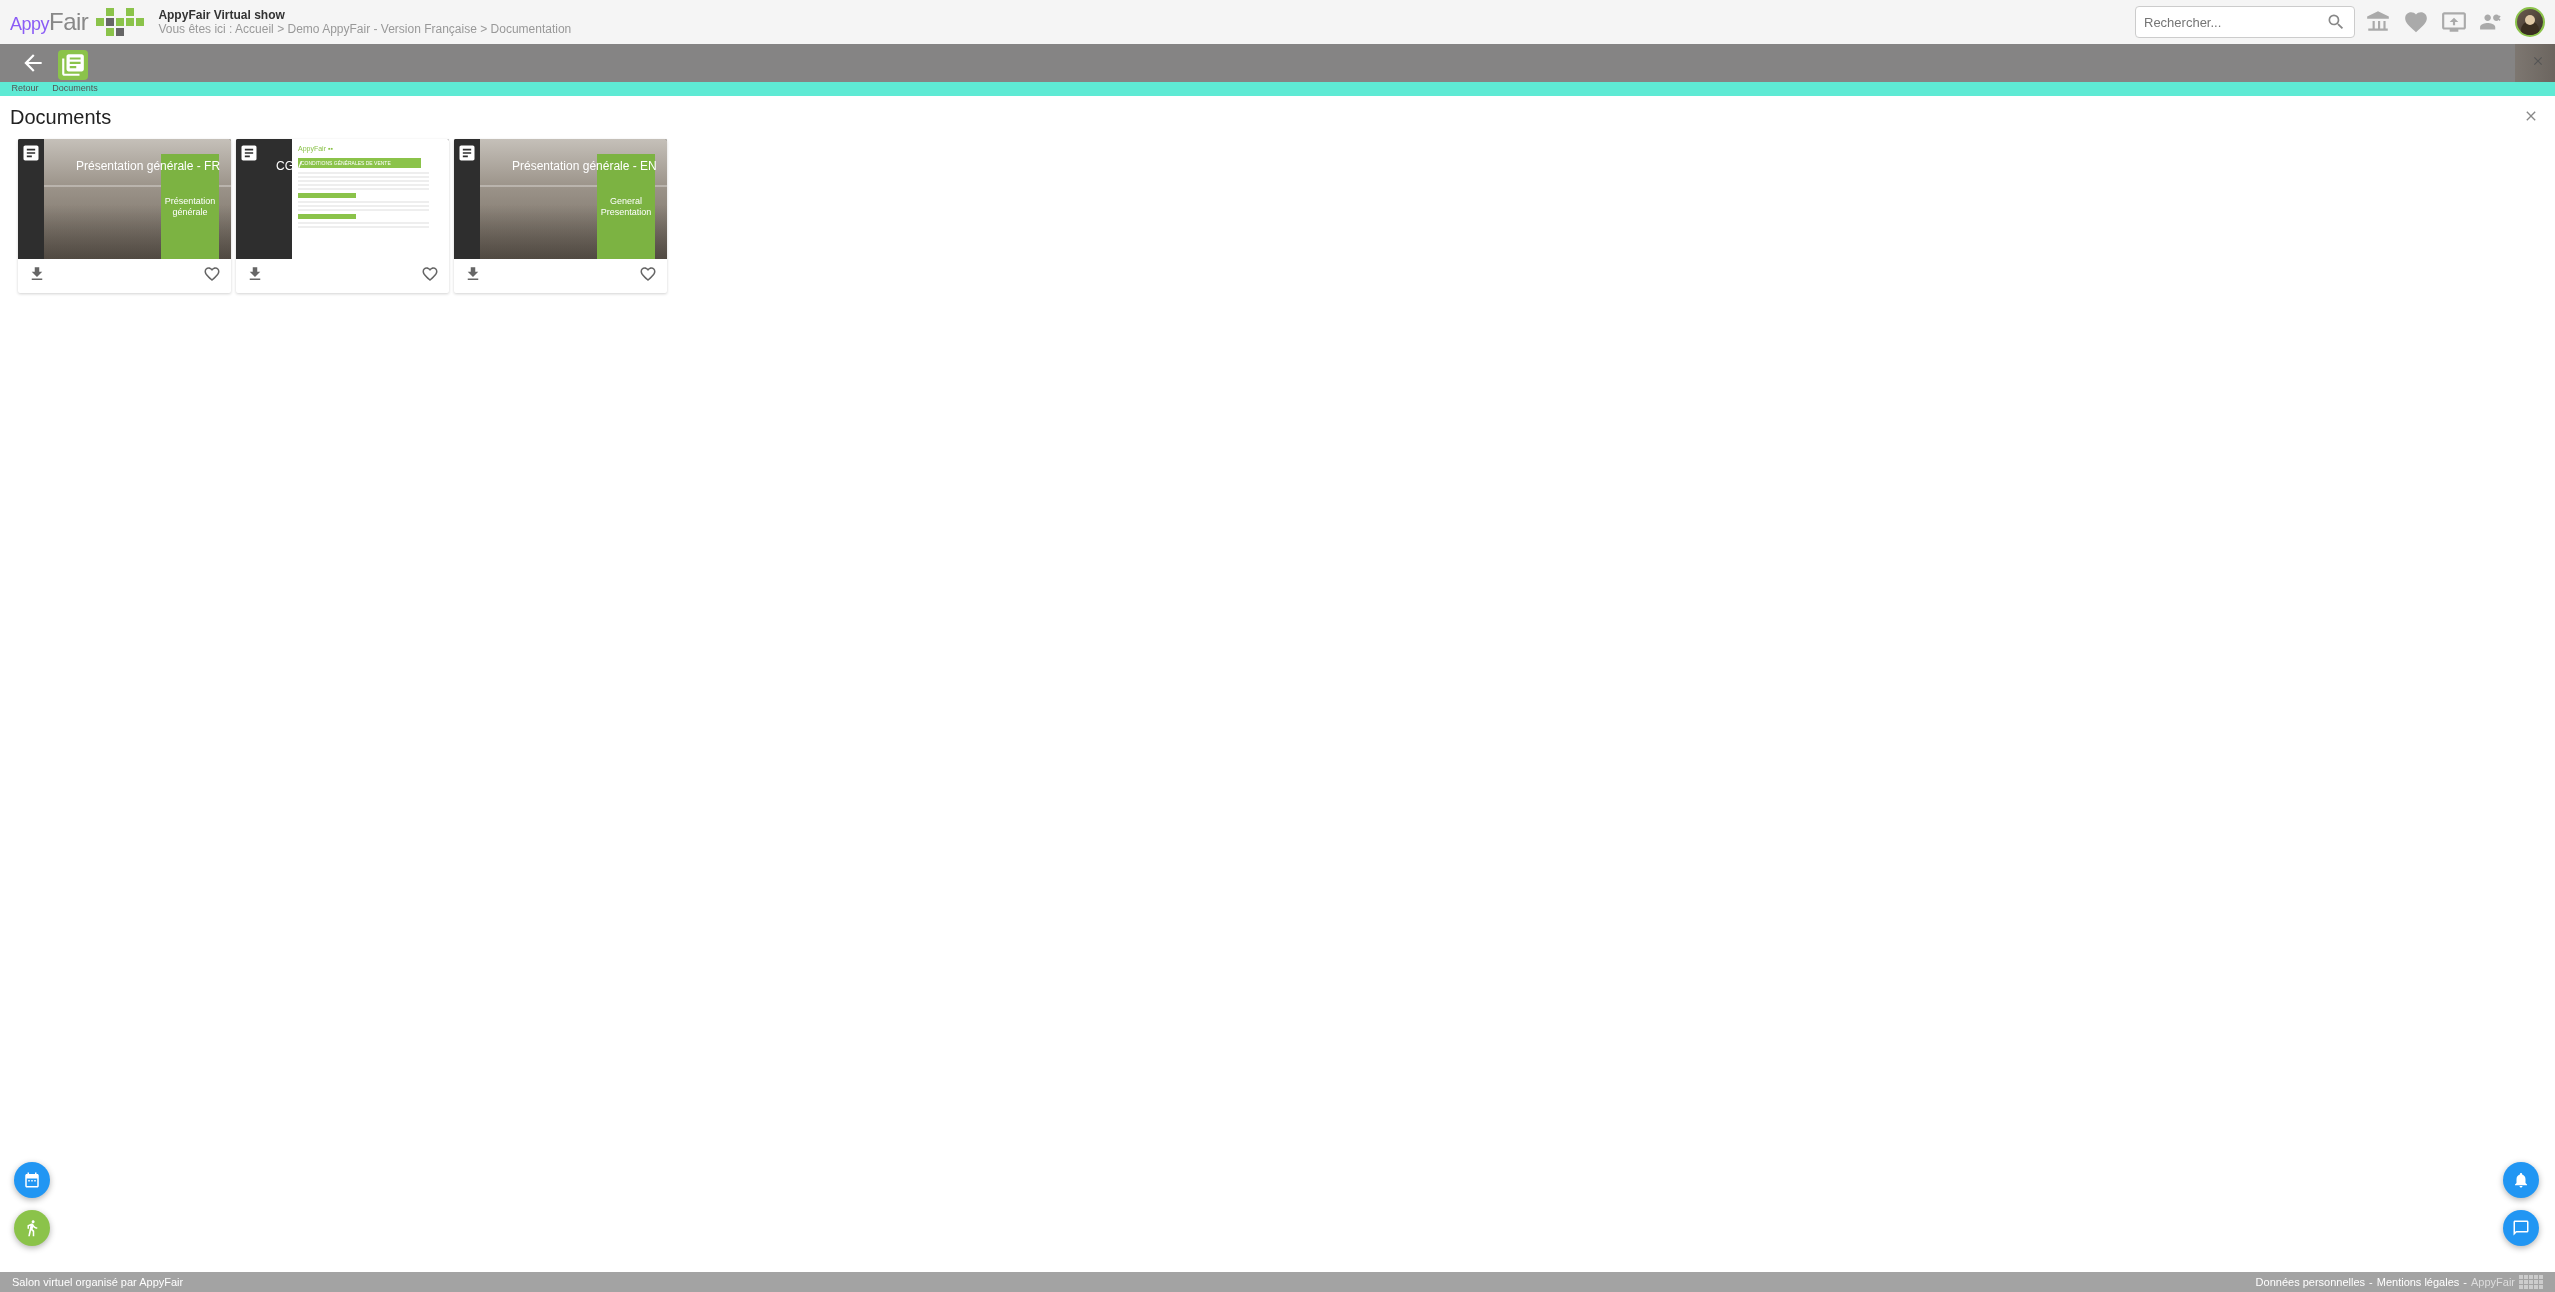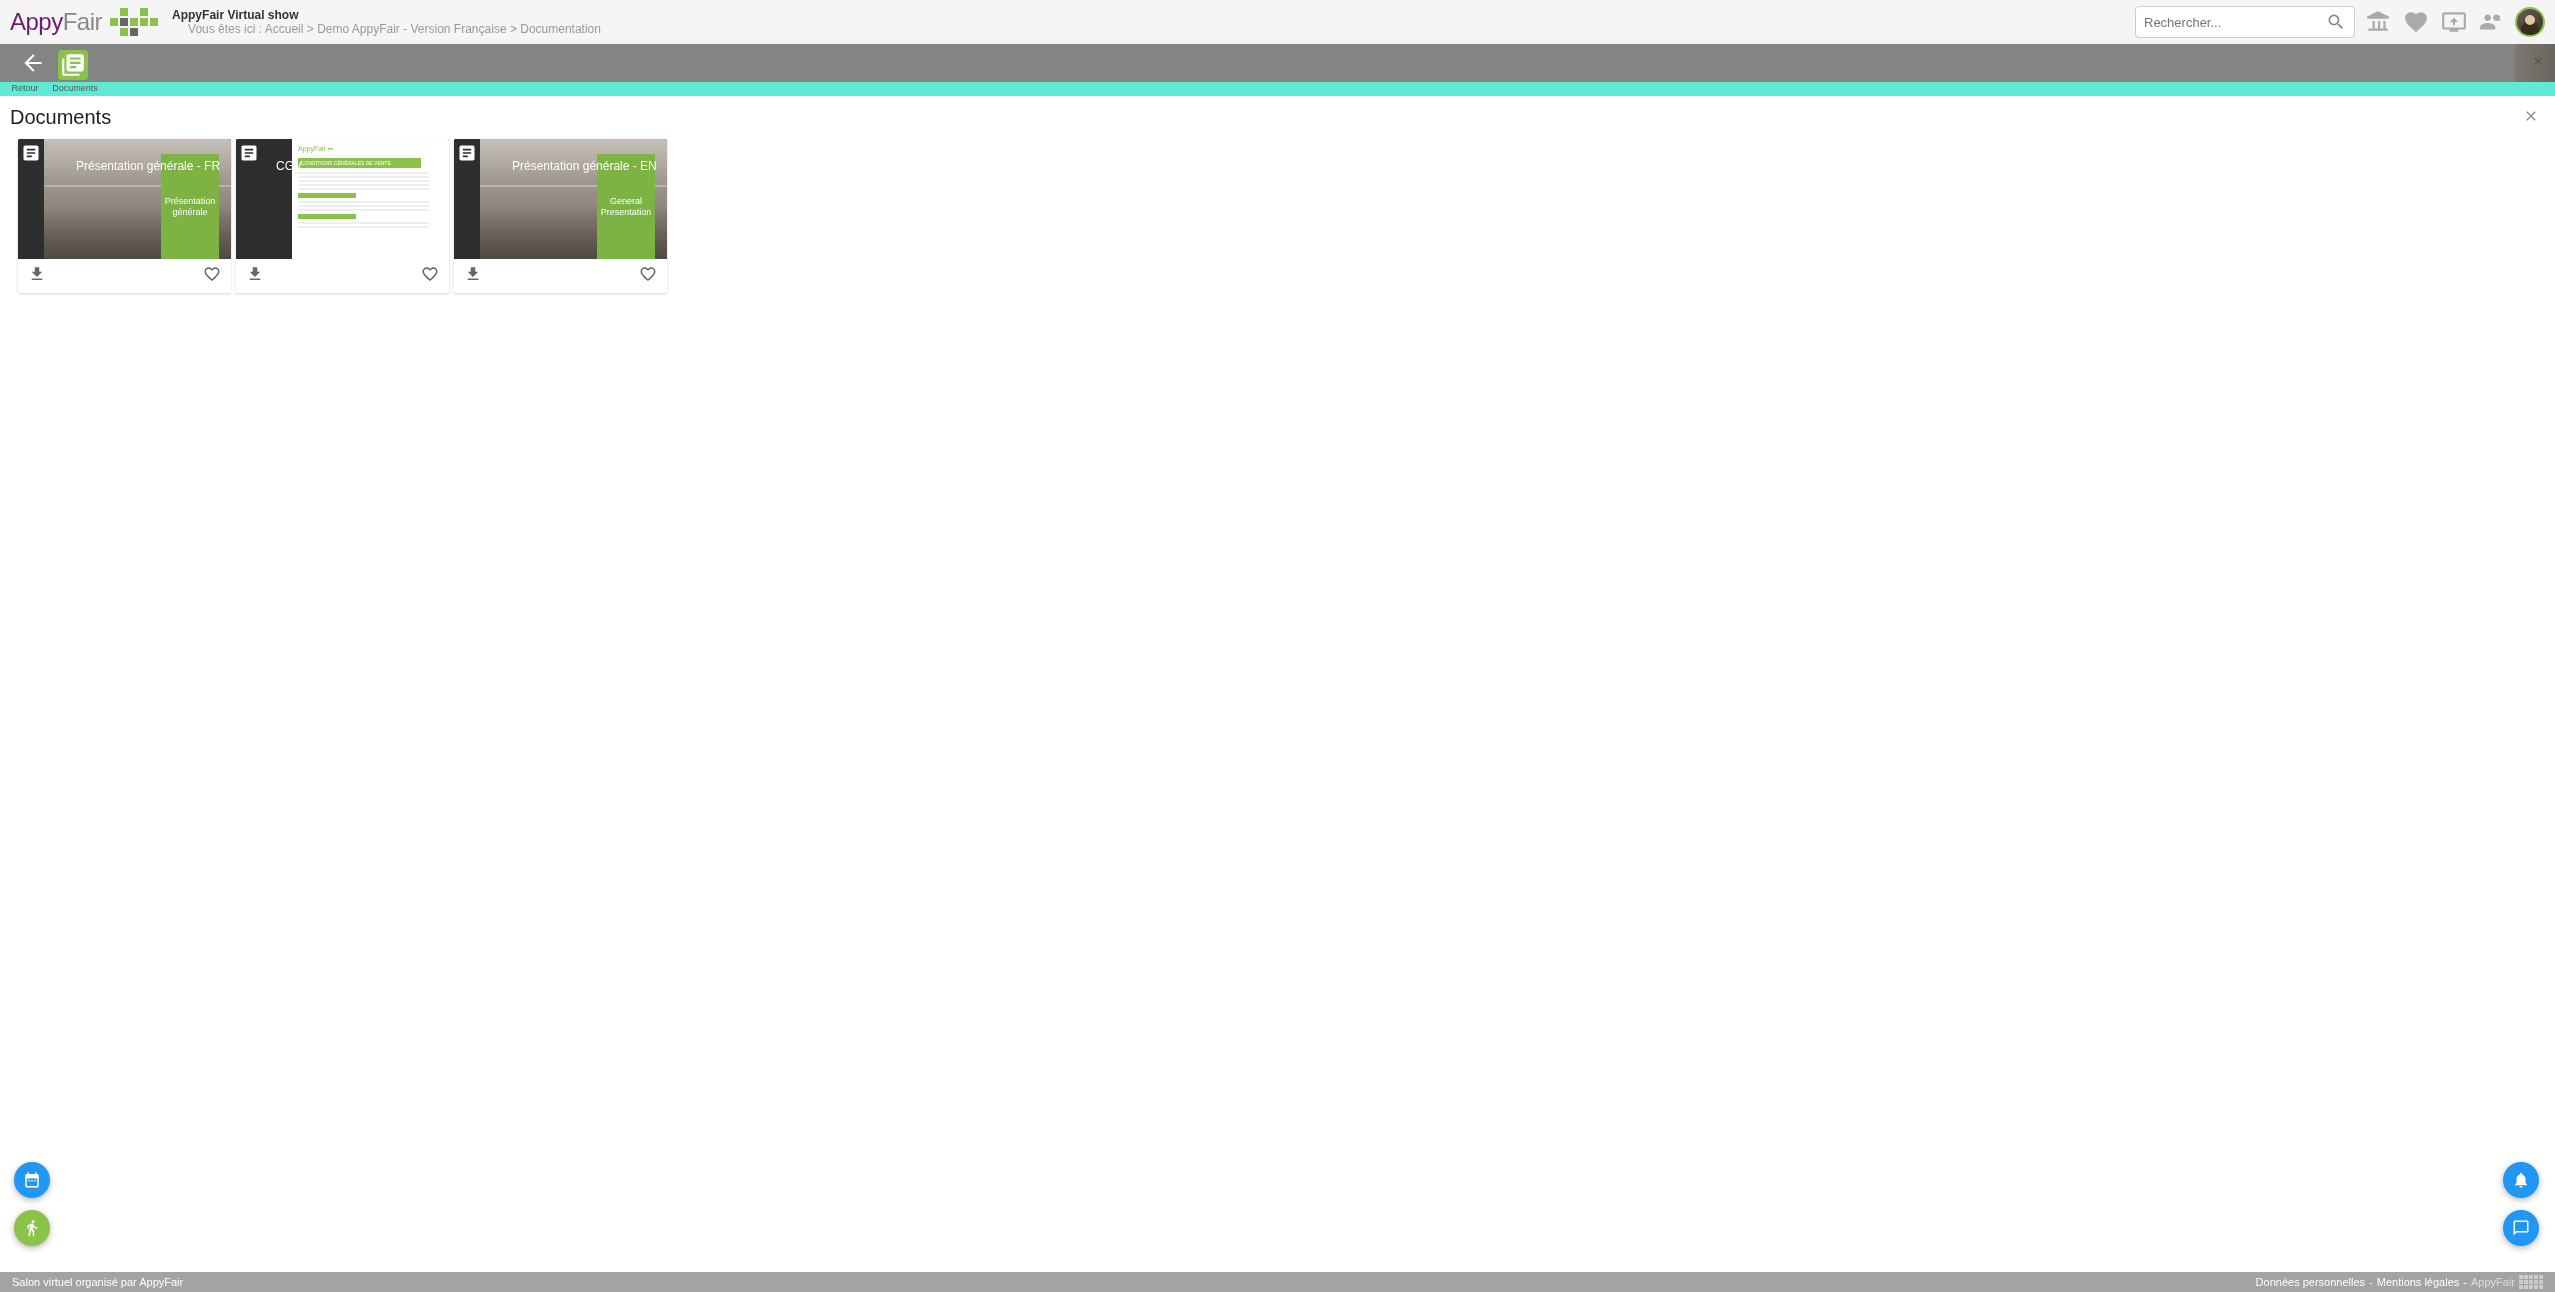--- a/index.html
+++ b/index.html
@@ -18,36 +18,36 @@
   background: #f5f5f5;
   display: flex;
   align-items: center;
   padding: 0 10px;
 }
 .logo-area {
   display: flex;
   align-items: center;
   gap: 8px;
 }
-.logo-text .appy { color: #701a75; font-size: 24px; font-weight: 400; letter-spacing: -0.5px; }
+.logo-text .appy { color: #8b5cf6; font-size: 18px; font-weight: 400; letter-spacing: -0.5px; }
 .logo-text .fair { color: #888; font-size: 24px; font-weight: 400; letter-spacing: -0.5px; }
 .logo-squares {
   display: grid;
   grid-template-columns: repeat(5, 8px);
   grid-template-rows: repeat(3, 8px);
   gap: 2px;
 }
 .logo-squares span { width: 8px; height: 8px; }
 .sq-g { background: #8bc34a; }
 .sq-d { background: #666; }
 .sq-e { background: transparent; }
 
 .title-block { margin-left: 14px; color: #000; }
 .title-block .show-name { font-size: 12px; font-weight: bold; color: #333; }
-.title-block .breadcrumb { font-size: 12px; color: #999; margin-left: 16px; }
+.title-block .breadcrumb { font-size: 12px; color: #999; }
 .title-block .breadcrumb a { color: #999; text-decoration: none; }
 
 .header-right { margin-left: auto; display: flex; align-items: center; gap: 8px; }
 .search-wrap {
   display: flex; align-items: center;
   border: 1px solid #ccc; border-radius: 4px;
   background: #fff; height: 32px; width: 220px;
   padding: 0 8px;
 }
 .search-wrap input { border: none; outline: none; flex: 1; font-size: 13px; background: transparent; }

